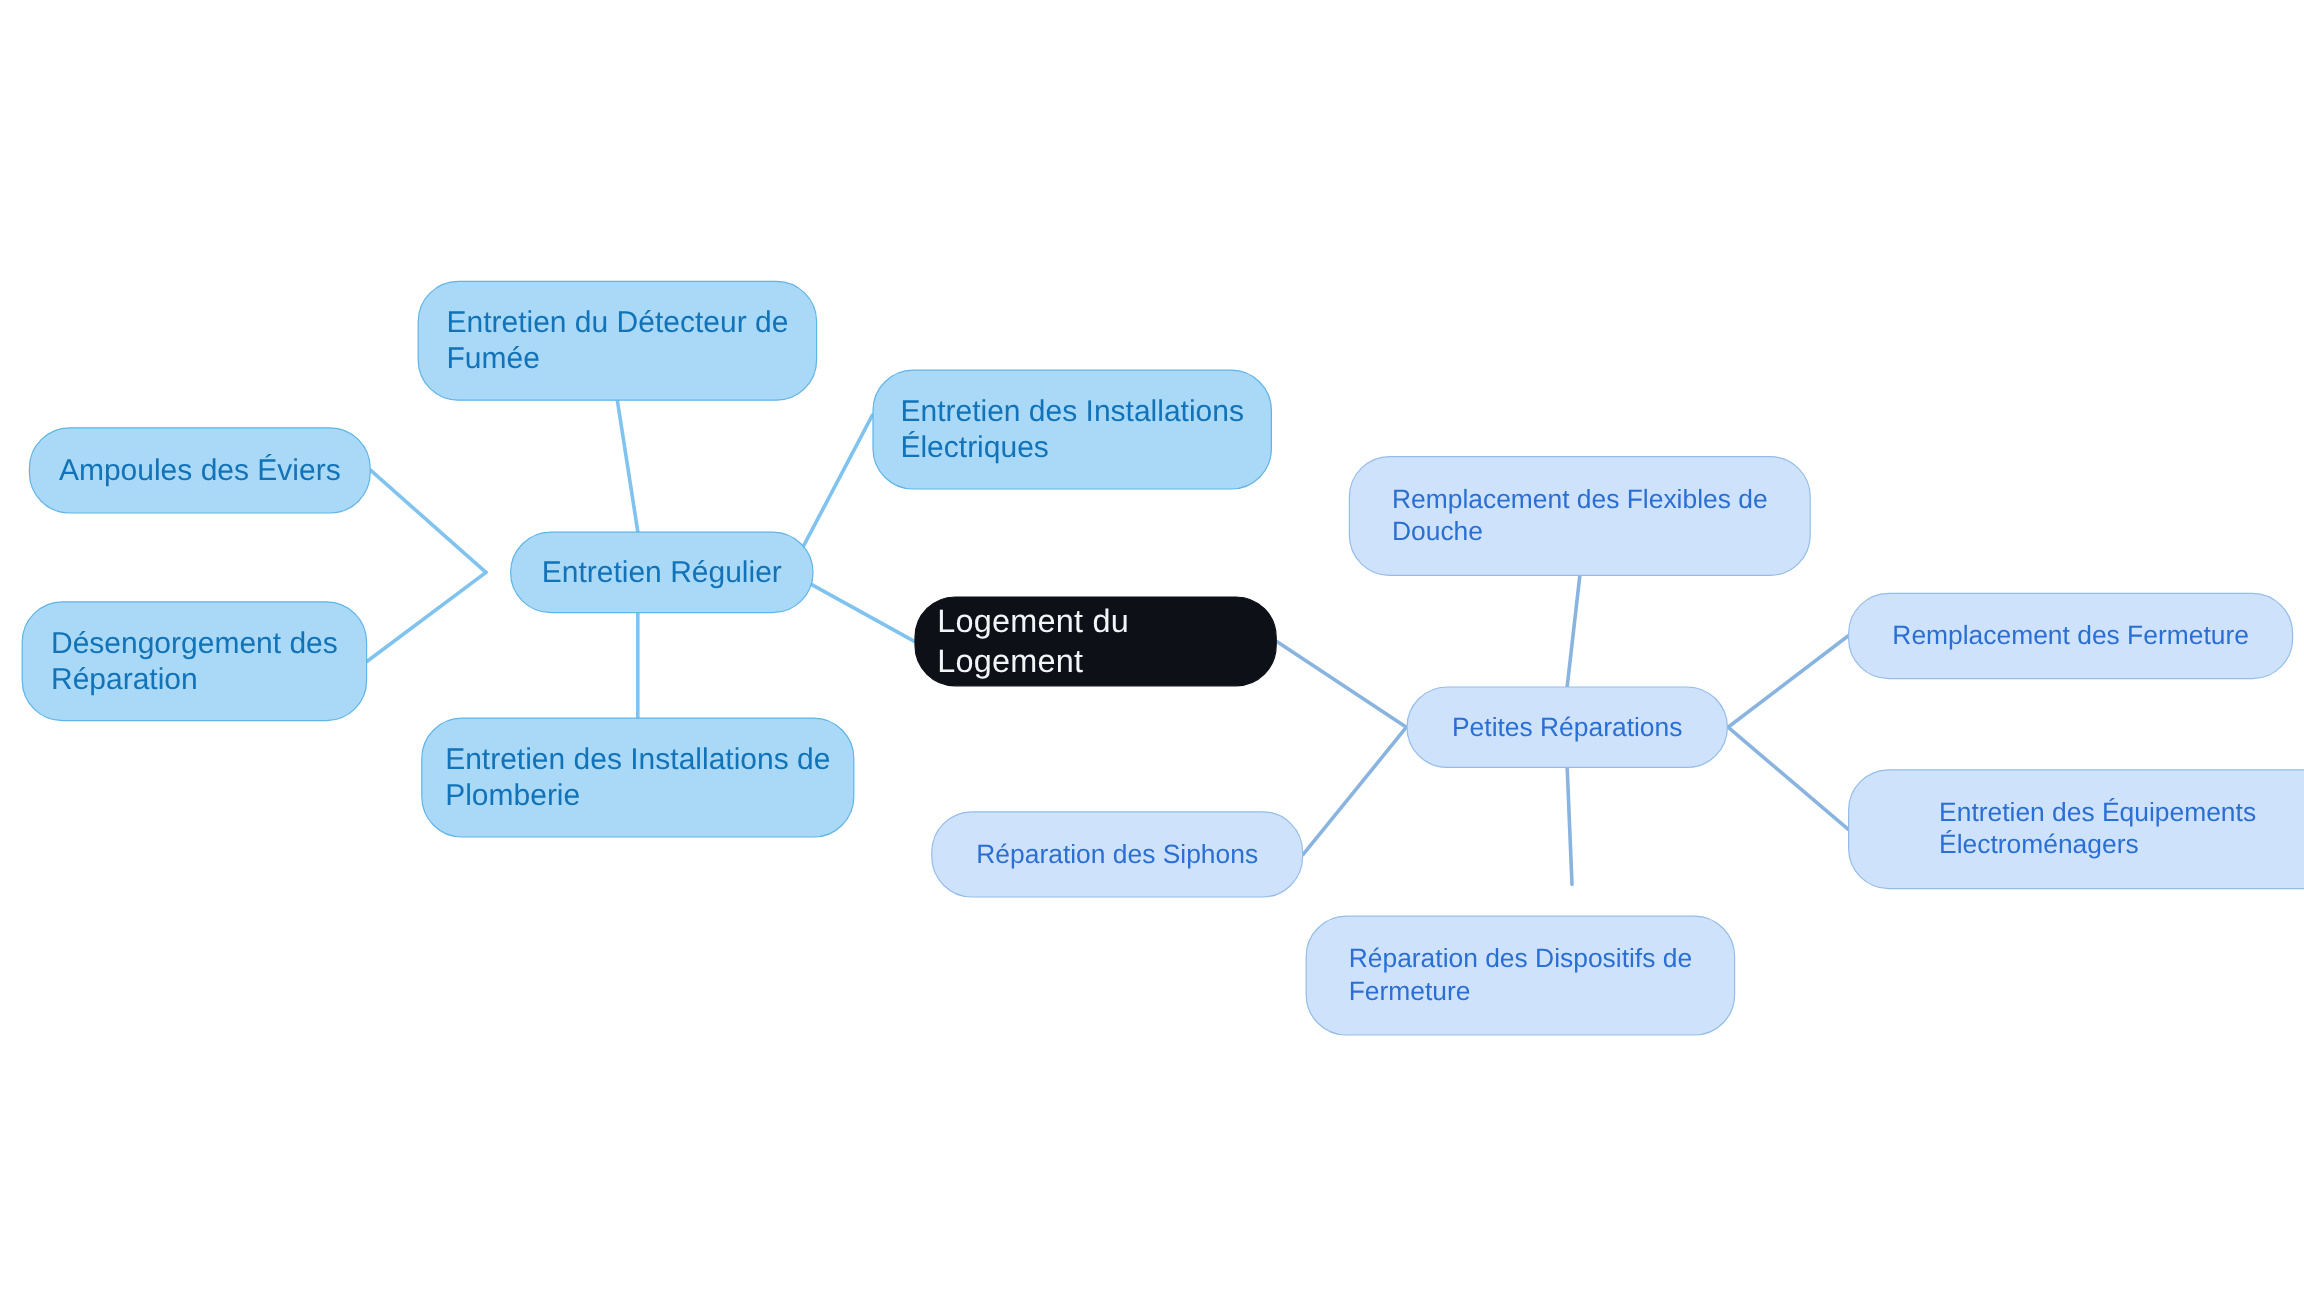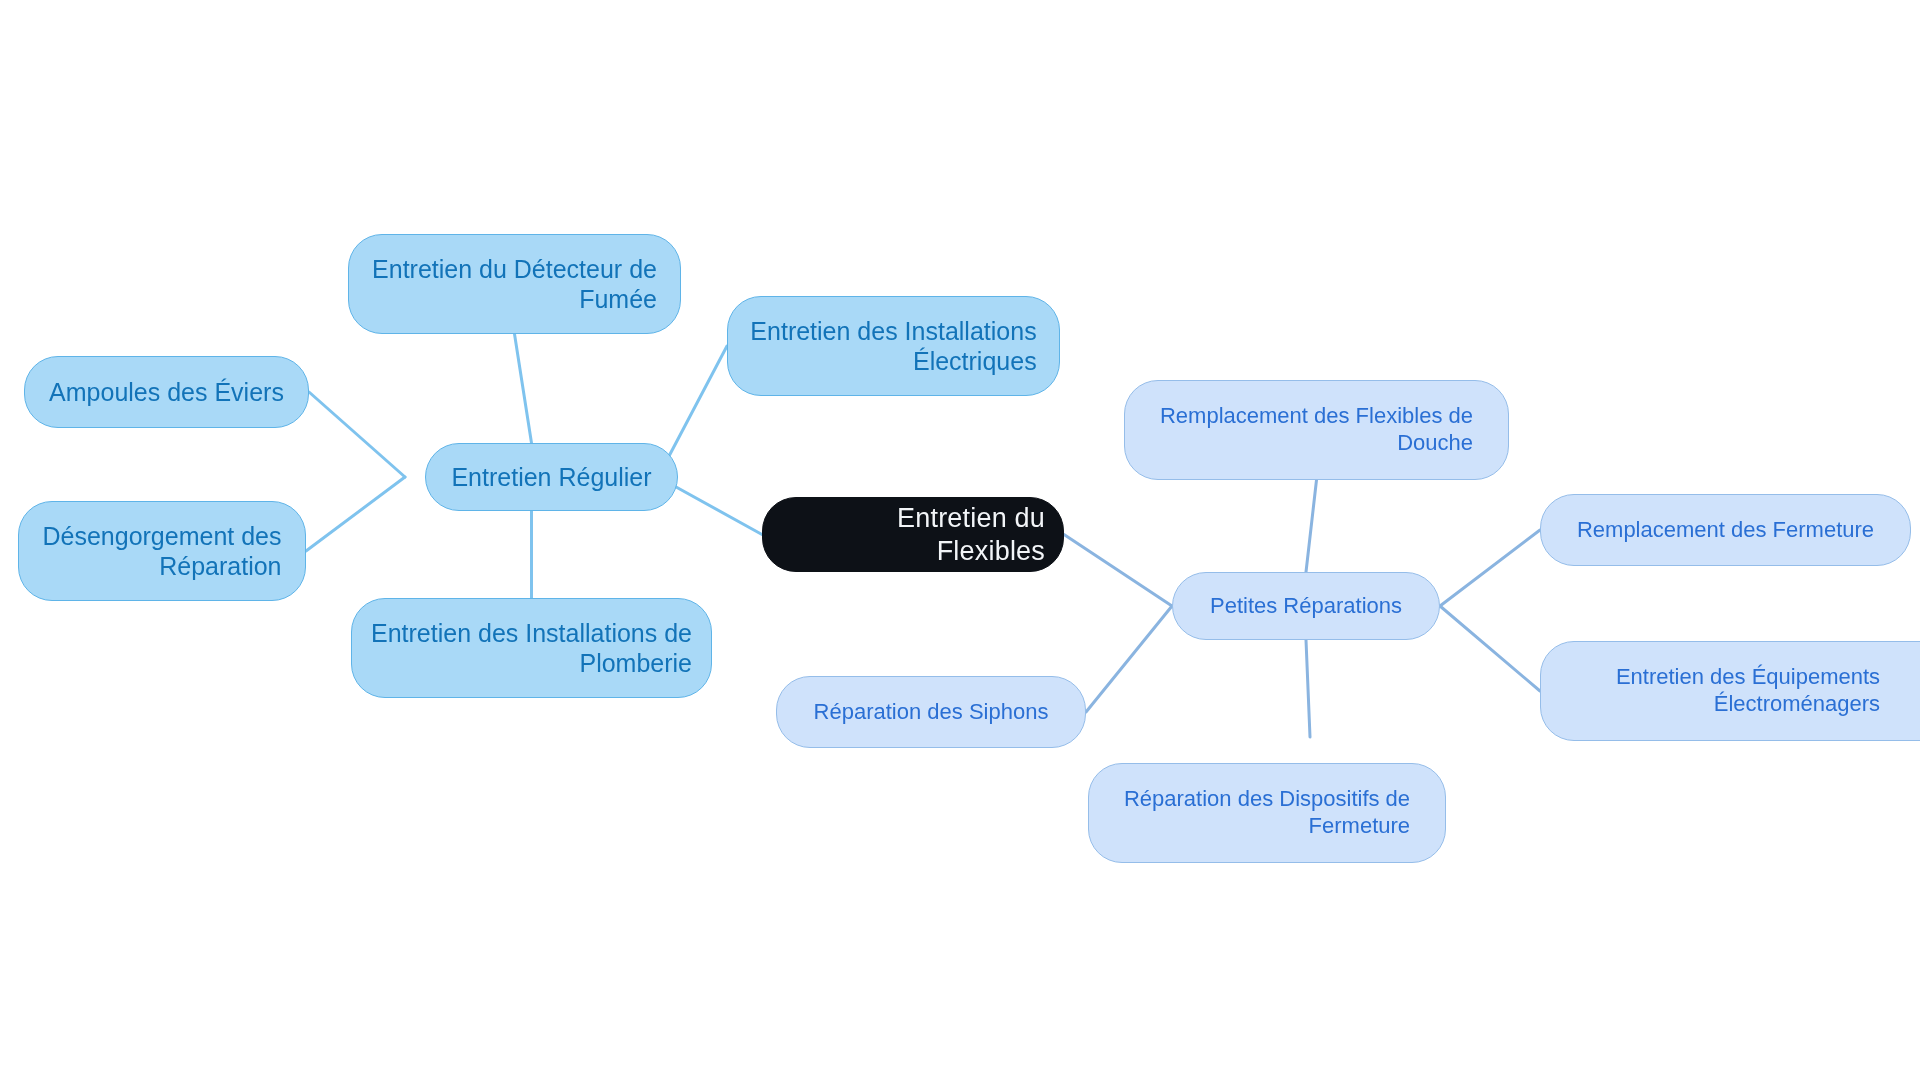--- a/index.html
+++ b/index.html
@@ -26,21 +26,21 @@
     width: 1920px;
     height: 1083px;
     pointer-events: none;
   }
   .node {
     position: absolute;
     box-sizing: border-box;
     display: flex;
     align-items: center;
     justify-content: center;
-    text-align: right;
+    text-align: left;
     line-height: 1.22;
     padding: 6px 18px;
     white-space: pre-line;
     overflow: hidden;
   }
   .node-central {
     background: #0d1117;
     border: 1px solid #0d1117;
     color: #f2f5f8;
     border-radius: 34px;
@@ -78,25 +78,25 @@
         <line x1="405" y1="477" x2="306" y2="551" stroke="#7fc3ee" stroke-width="3" stroke-linecap="round"></line>
         <line x1="531.5" y1="511" x2="531.5" y2="598" stroke="#7fc3ee" stroke-width="3" stroke-linecap="round"></line>
         <line x1="1306" y1="572" x2="1316.5" y2="480" stroke="#8ab4e0" stroke-width="3" stroke-linecap="round"></line>
         <line x1="1440" y1="606" x2="1540" y2="530" stroke="#8ab4e0" stroke-width="3" stroke-linecap="round"></line>
         <line x1="1440" y1="606" x2="1540" y2="691" stroke="#8ab4e0" stroke-width="3" stroke-linecap="round"></line>
         <line x1="1172" y1="606" x2="1086" y2="712" stroke="#8ab4e0" stroke-width="3" stroke-linecap="round"></line>
         <line x1="1306" y1="640" x2="1310" y2="737" stroke="#8ab4e0" stroke-width="3" stroke-linecap="round"></line>
       </g>
   </svg>
   <div id="nodes-layer">
-      <div class="node node-central" style="left: 762px; top: 497px; width: 302px; height: 75px;">Entretien du Flexibles</div>
+      <div class="node node-central" style="left: 762px; top: 497px; width: 302px; height: 75px;">Logement du Logement</div>
       <div class="node node-branch-left" style="left: 425px; top: 443px; width: 253px; height: 68px;">Entretien Régulier</div>
       <div class="node node-leaf-left" style="left: 348px; top: 234px; width: 333px; height: 100px;">Entretien du Détecteur de
 Fumée</div>
-      <div class="node node-leaf-left" style="left: 727px; top: 296px; width: 333px; height: 100px;">Entretien des Installations
+      <div class="node node-leaf-left" style="left: 727px; top: 308px; width: 333px; height: 100px;">Entretien des Installations
 Électriques</div>
       <div class="node node-leaf-left" style="left: 24px; top: 356px; width: 285px; height: 72px;">Ampoules des Éviers</div>
       <div class="node node-leaf-left" style="left: 18px; top: 501px; width: 288px; height: 100px;">Désengorgement des
 Réparation</div>
       <div class="node node-leaf-left" style="left: 351px; top: 598px; width: 361px; height: 100px;">Entretien des Installations de
 Plomberie</div>
       <div class="node node-branch-right" style="left: 1172px; top: 572px; width: 268px; height: 68px;">Petites Réparations</div>
       <div class="node node-leaf-right" style="left: 1124px; top: 380px; width: 385px; height: 100px;">Remplacement des Flexibles de
 Douche</div>
       <div class="node node-leaf-right" style="left: 1540px; top: 494px; width: 371px; height: 72px;">Remplacement des Fermeture</div>

